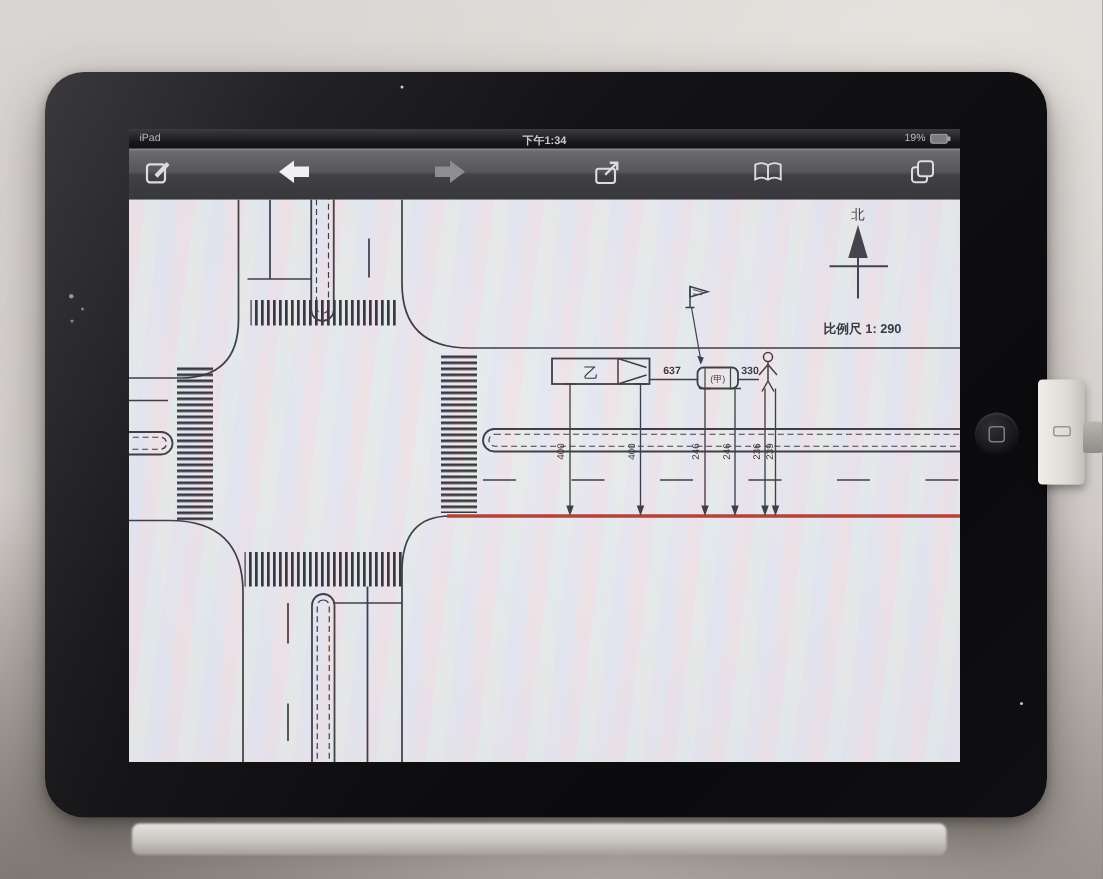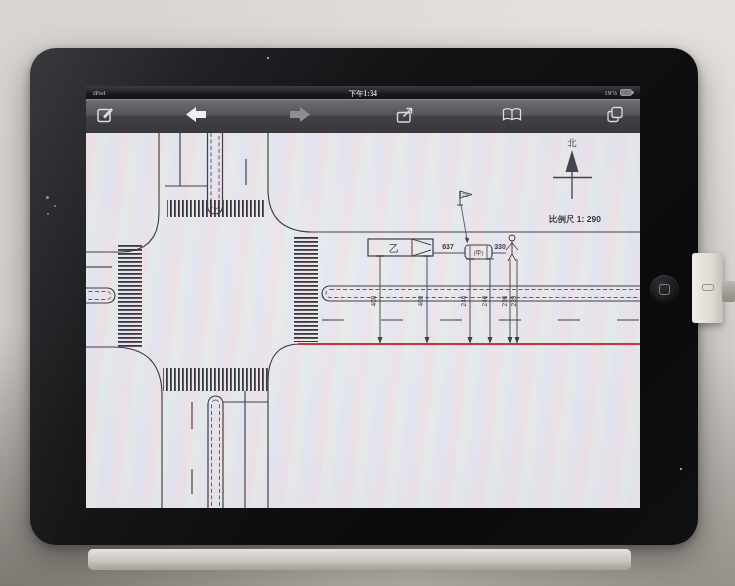--- a/index.html
+++ b/index.html
@@ -30,21 +30,21 @@
     box-shadow:0 3px 6px rgba(0,0,0,0.35);}
   .conn-mark{left:10px;top:31px;width:10px;height:5px;border:1px solid #9a968f;border-radius:2px;}
   .conn-tab{left:722px;top:281px;width:13px;height:21px;border-radius:2px;
     background:linear-gradient(180deg,#b9b5af 0%,#8f8b85 100%);}
   .speck{border-radius:50%;}
   
   .screen{left:86px;top:86px;width:554px;height:422px;background:#0c0c0e;overflow:hidden;
     box-shadow:inset 0 0 14px rgba(0,0,0,0.4);}
   .statusbar{left:0;top:0;width:554px;height:13px;
     background:linear-gradient(180deg,#3c3c40 0%,#17171a 70%,#101012 100%);
-    color:#b9b9bd;font-size:7px;font-family:Liberation Serif, serif;}
+    color:#b9b9bd;font-size:7px;}
   .sb-left{left:7px;top:3px;}
   .sb-time{left:50%;top:2.5px;transform:translateX(-50%);font-size:7.3px;font-weight:bold;color:#c9c9cd;}
   .sb-batt{right:6px;top:2.5px;display:flex;align-items:center;gap:3px;position:absolute;}
   .toolbar{left:0;top:13px;width:554px;height:34px;
     background:linear-gradient(180deg,#8f8f93 0%,#6b6b6f 6%,#55555a 46%,#404045 52%,#38383c 100%);
     border-bottom:1px solid #1c1c1e;}
   .tb-icon{position:absolute;top:50%;transform:translate(-50%,-50%);background:none;border:none;padding:2px;cursor:pointer;}
   
   .canvas{left:0;top:47px;width:554px;height:375px;
     background:radial-gradient(120% 120% at 50% 40%, #ededf0 0%, #e6e6ea 70%, #dededf 100%);}

